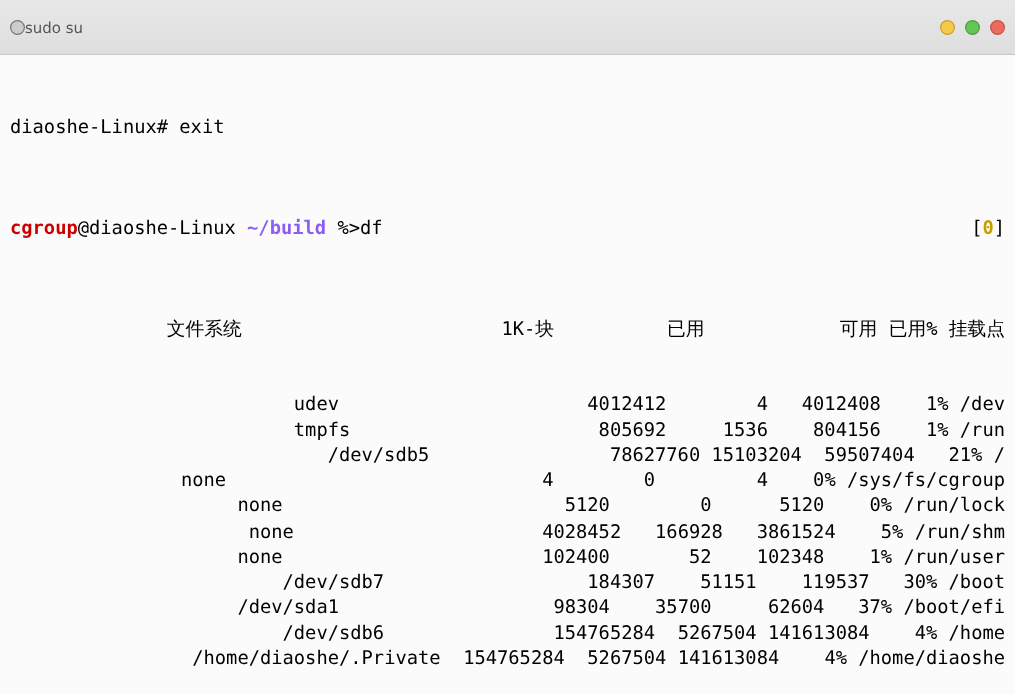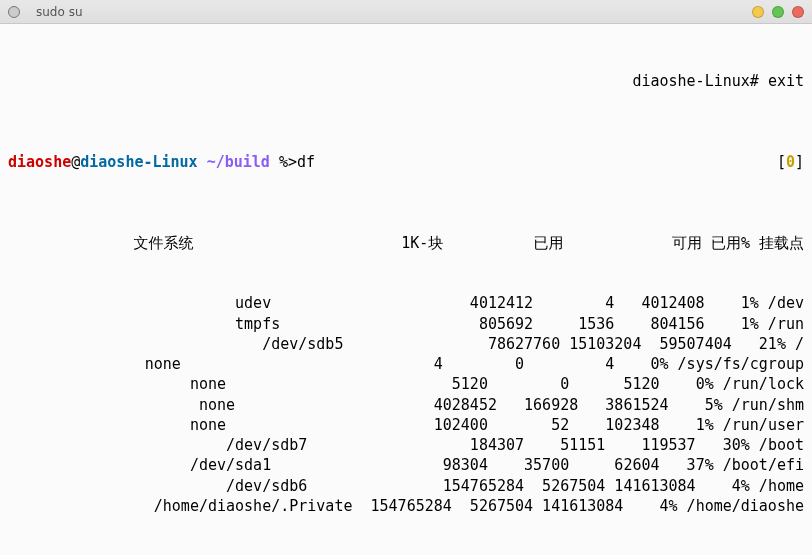--- a/index.html
+++ b/index.html
@@ -6,27 +6,27 @@
     body {
       font-family: "DejaVu Sans Mono", "Liberation Mono", Consolas, monospace;
       font-size: 15px;
       background: #fbfbfb;
       color: #000;
       width: 812px;
       height: 555px;
       overflow: hidden;
     }
     .titlebar {
-      height: 24px;
+      height: 44px;
       background: linear-gradient(#e8e8e8, #dedede);
       border-bottom: 1px solid #c8c8c8;
       display: flex;
       align-items: center;
       padding: 0 8px;
-      gap: 16px;
+      gap: 0;
     }
     .title-icon {
       width: 12px; height: 12px;
       border-radius: 50%;
       border: 1px solid #777;
       background: #ccc;
       display: flex;
       align-items: center;
       justify-content: center;
       font-size: 8px;
@@ -42,27 +42,27 @@
     .win-btn { width: 12px; height: 12px; border-radius: 50%; border: 1px solid rgba(0,0,0,0.2);}
     .min { background: #f7c94b; }
     .max { background: #62c554; }
     .cls { background: #ed6a5e; }
     .terminal {
       padding: 6px 8px;
       line-height: 1.35;
       white-space: pre;
       font-variant-ligatures: none;
     }
-    .line { white-space: pre; text-align: right; }
+    .line { white-space: pre; }
     .promptline { display: flex; }
     .promptline .left { flex: 0 0 auto; }
     .promptline .right { margin-left: auto; }
     .user { color: #cc0000; font-weight: bold; }
     .at { color: #000; }
-    .host { color: #0369a1; font-weight: bold; }
+    .host { color: #000000; font-weight: normal; }
     .path { color: #8b5cf6; font-weight: bold; }
     .sep { color: #000; }
     .bracket { color: #000; }
     .st0 { color: #c4a000; font-weight: bold; }
     .dfrow { white-space: pre; text-align: right; }
   </style>
 </head>
 <body>
 
 <div class="titlebar">
@@ -72,21 +72,21 @@
     <div class="win-btn min"></div>
     <div class="win-btn max"></div>
     <div class="win-btn cls"></div>
   </div>
 </div>
 
 <div class="terminal">
   <div class="line"><span>diaoshe-Linux# </span><span>exit</span></div>
 
   <div class="promptline">
-    <span class="left"><span class="user">diaoshe</span><span class="at">@</span><span class="host">diaoshe-Linux</span><span class="path"> ~/build </span><span class="sep">%&gt;</span><span>df</span></span>
+    <span class="left"><span class="user">cgroup</span><span class="at">@</span><span class="host">diaoshe-Linux</span><span class="path"> ~/build </span><span class="sep">%&gt;</span><span>df</span></span>
     <span class="right"><span class="bracket">[</span><span class="st0">0</span><span class="bracket">]</span></span>
   </div>
 
   <div id="df-header" class="dfrow">文件系统                       1K-块          已用            可用 已用% 挂载点</div>
   <div id="df-body"><div class="dfrow">udev                      4012412        4   4012408    1% /dev</div><div class="dfrow">tmpfs                      805692     1536    804156    1% /run</div><div class="dfrow">/dev/sdb5                78627760 15103204  59507404   21% /</div><div class="dfrow">none                            4        0         4    0% /sys/fs/cgroup</div><div class="dfrow">none                         5120        0      5120    0% /run/lock</div><div class="dfrow">none                      4028452   166928   3861524    5% /run/shm</div><div class="dfrow">none                       102400       52    102348    1% /run/user</div><div class="dfrow">/dev/sdb7                  184307    51151    119537   30% /boot</div><div class="dfrow">/dev/sda1                   98304    35700     62604   37% /boot/efi</div><div class="dfrow">/dev/sdb6               154765284  5267504 141613084    4% /home</div><div class="dfrow">/home/diaoshe/.Private  154765284  5267504 141613084    4% /home/diaoshe</div></div>
 
   
 
   
   

